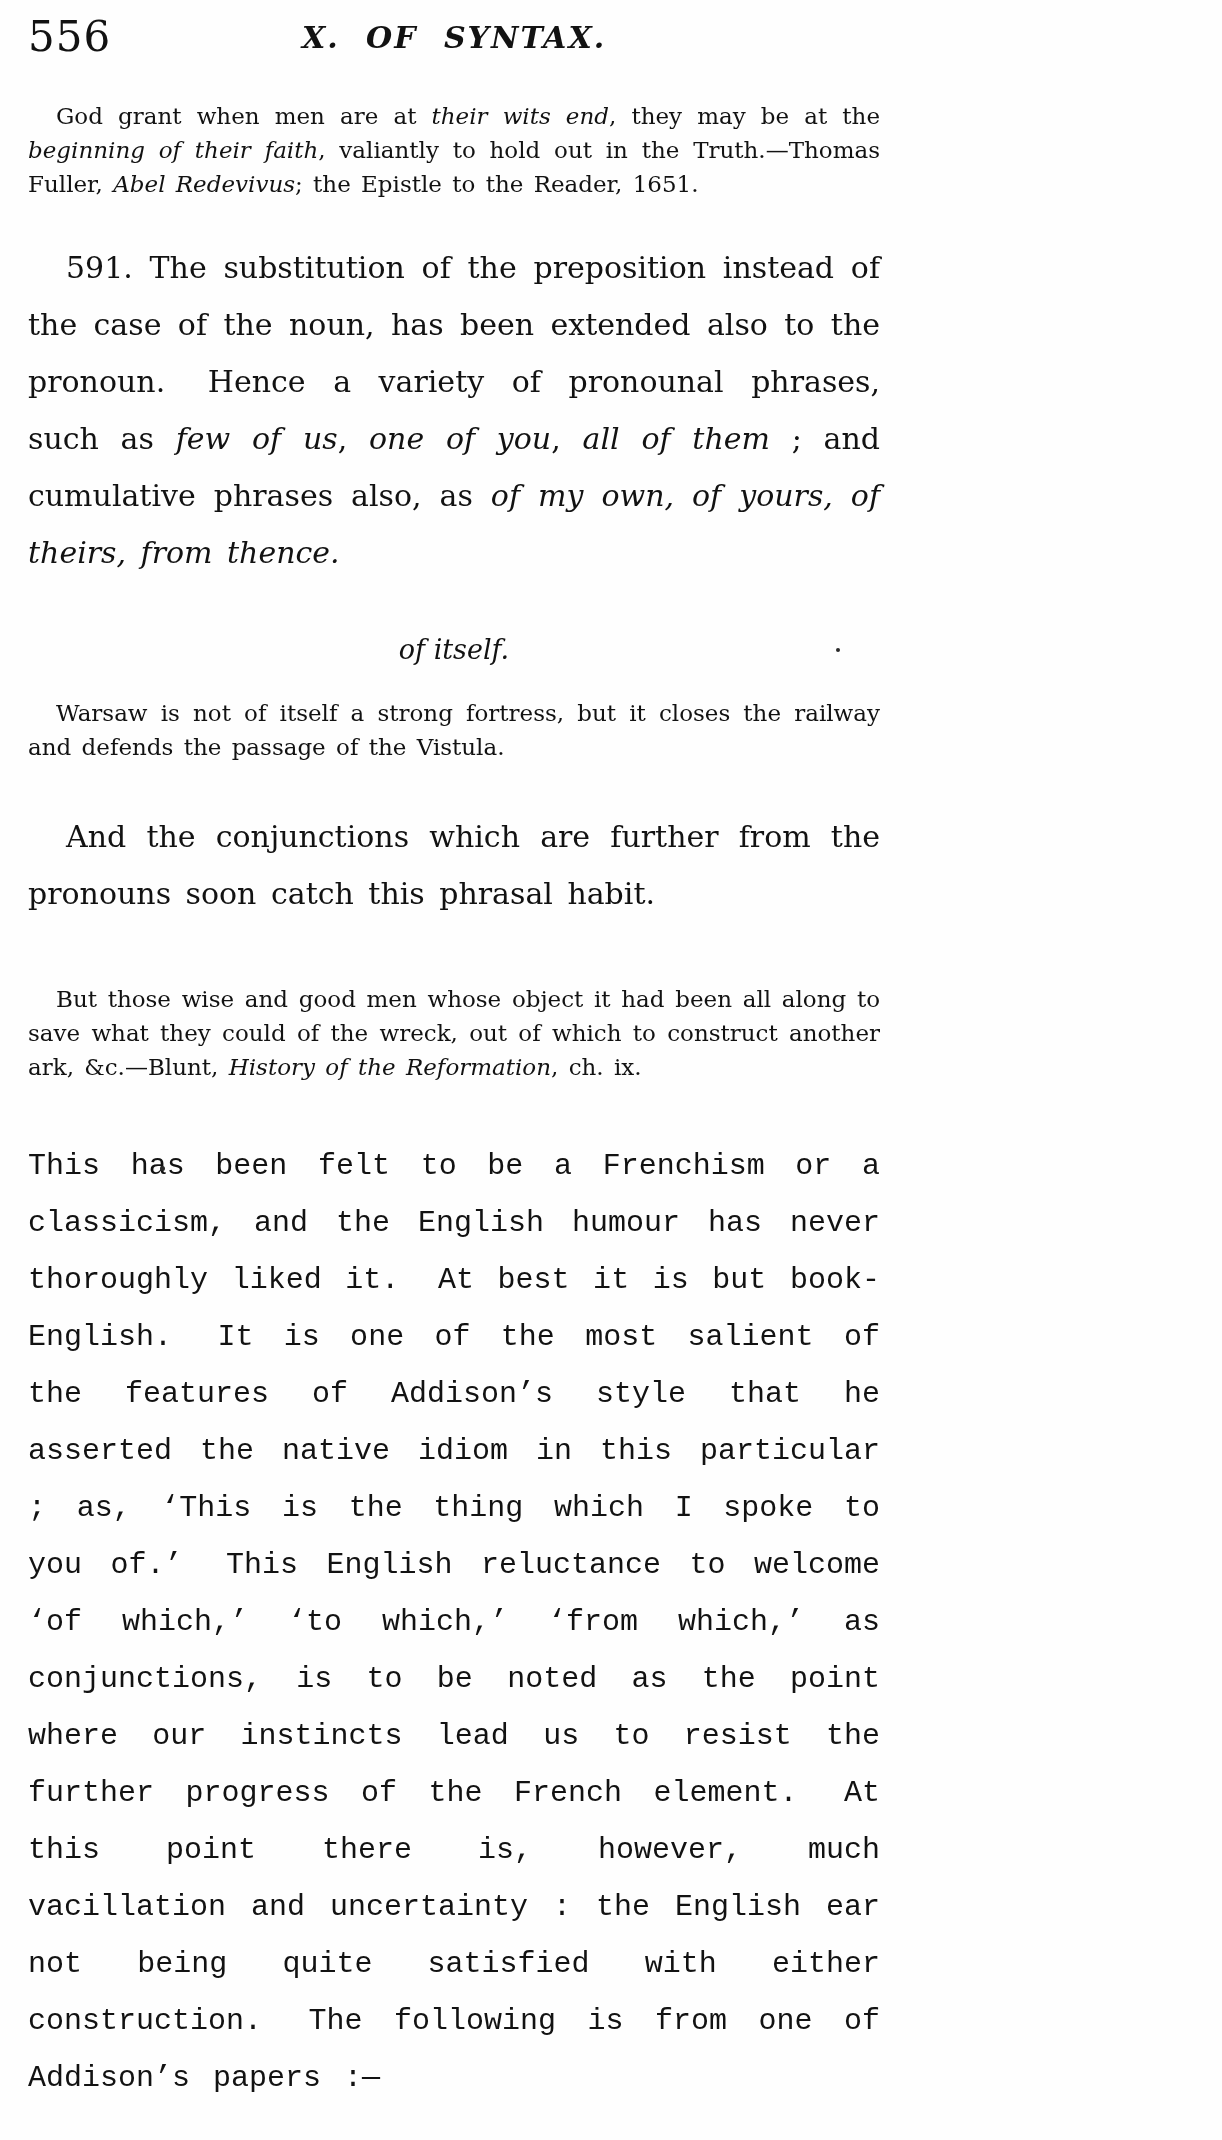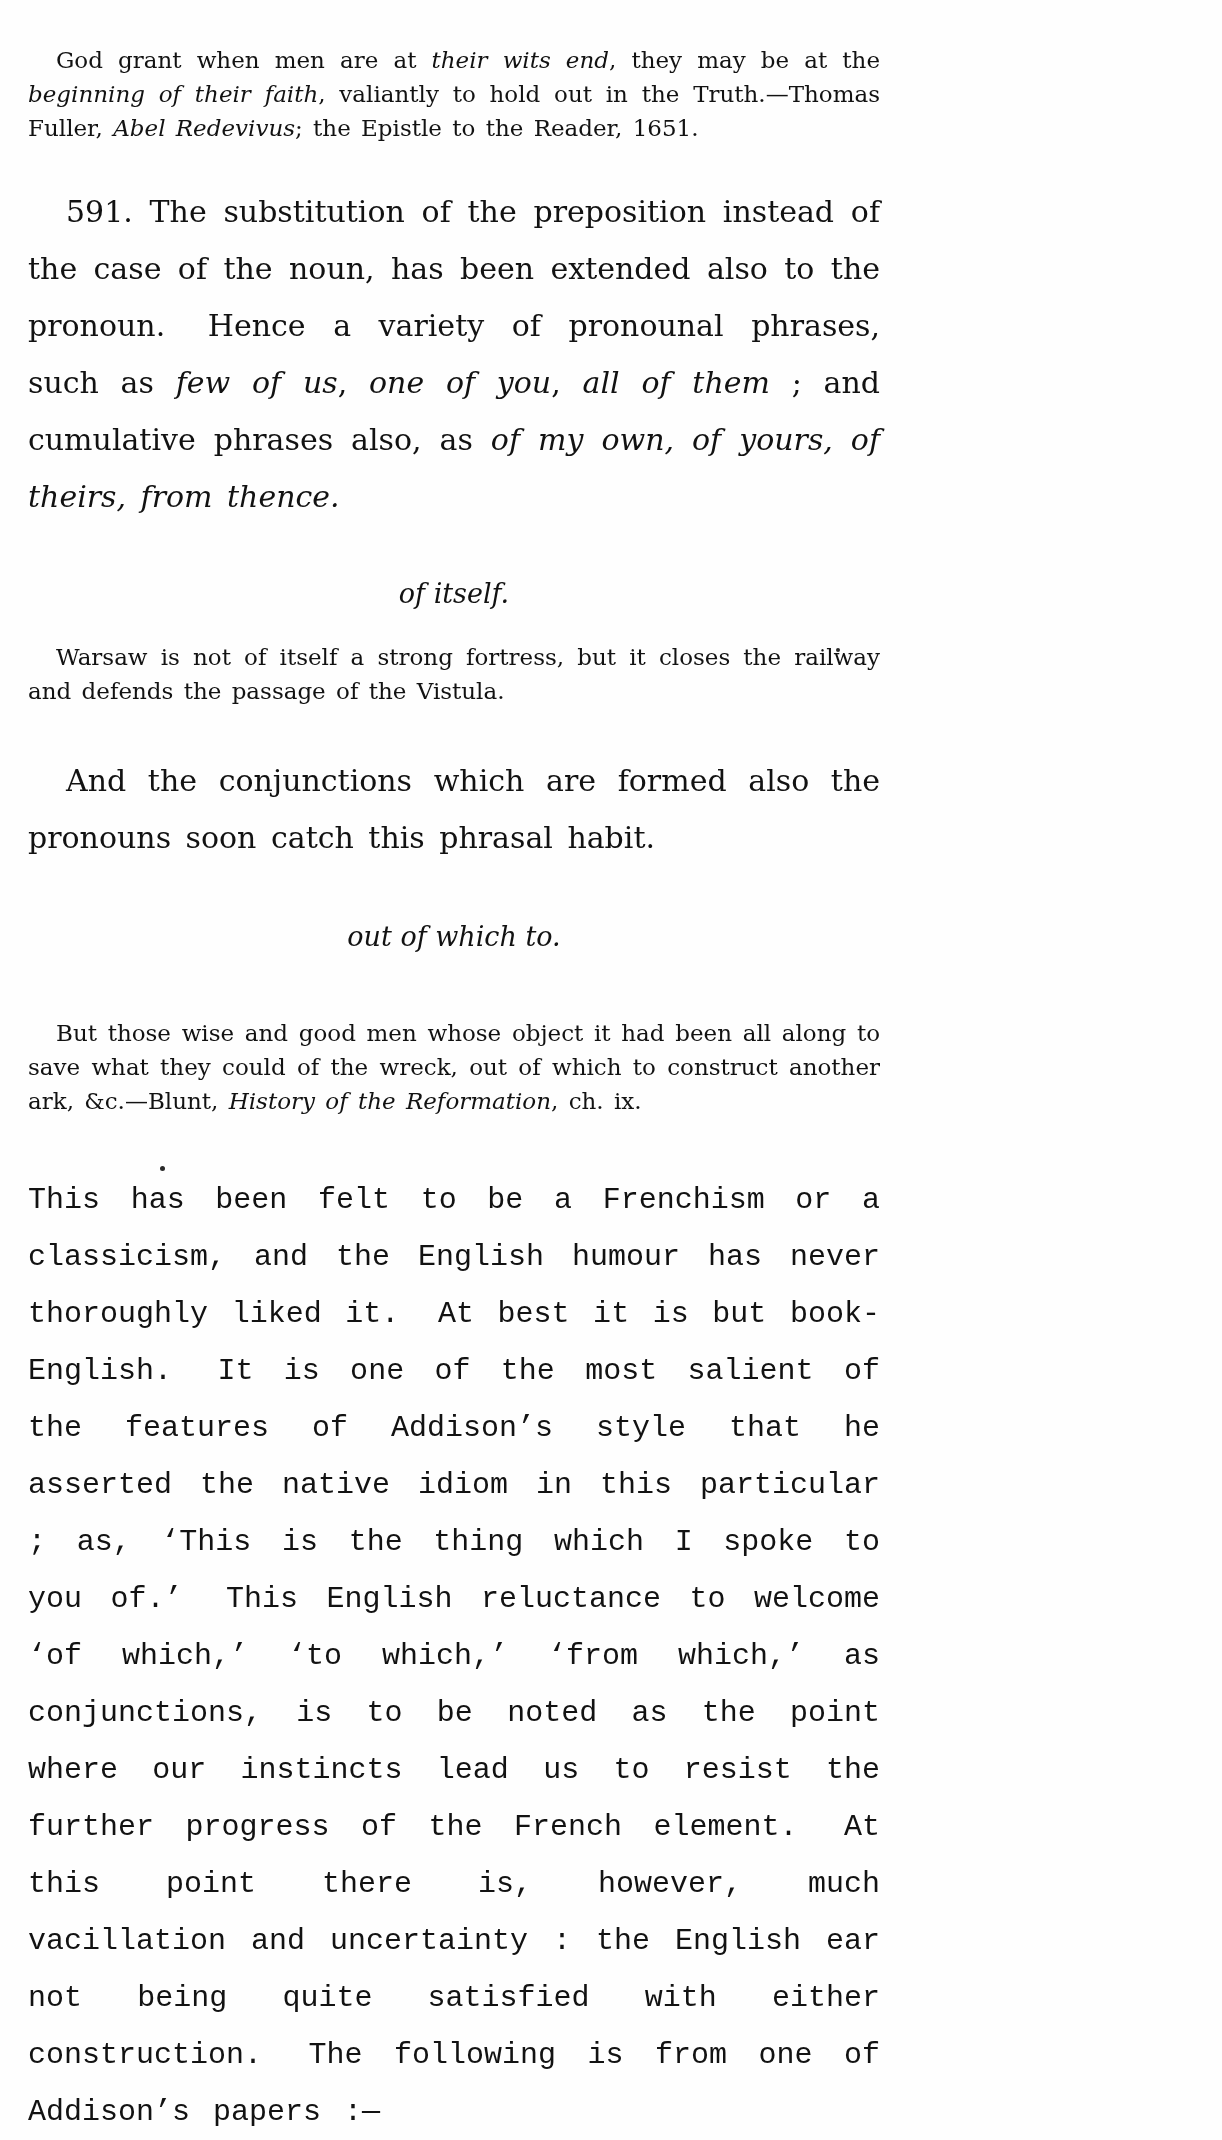--- a/index.html
+++ b/index.html
@@ -93,32 +93,35 @@
   }
   .artifact.a1 { left: 836px; top: 648px; width: 4px; height: 4px; }
   .artifact.a2 { left: 160px; top: 1166px; width: 5px; height: 5px; }
 </style>
 </head>
 <body>
 
 <div class="page">
   <div class="column">
 
+    <div class="header">
+      <span class="page-number">556</span>
+      <span class="running-head">X. OF SYNTAX.</span>
+    </div>
 
     <p class="smallquote m-quote1"><span>God grant when men are at </span><span class="fmt-i">their wits end</span><span>, they may be at the </span><span class="fmt-i">beginning of their faith</span><span>, valiantly to hold out in the Truth.—Thomas Fuller, </span><span class="fmt-i">Abel Redevivus</span><span>; the Epistle to the Reader, 1651.</span></p>
 
     <p class="bigpara m-para591"><span class="fmt-b">591.</span><span> The substitution of the preposition instead of the case of the noun, has been extended also to the pronoun.  Hence a variety of pronounal phrases, such as </span><span class="fmt-i">few of us</span><span>, </span><span class="fmt-i">one of you</span><span>, </span><span class="fmt-i">all of them</span><span> ; and cumulative phrases also, as </span><span class="fmt-i">of my own, of yours, of theirs, from thence.</span></p>
 
     <p class="crosshead m-head1">of itself.</p>
 
     <p class="smallquote m-quote2">Warsaw is not of itself a strong fortress, but it closes the railway and defends the passage of the Vistula.</p>
 
-    <p class="bigpara m-para2">And the conjunctions which are formed also the pronouns soon catch this phrasal habit.</p>
+    <p class="bigpara m-para2">And the conjunctions which are further from the pronouns soon catch this phrasal habit.</p>
 
-    <p class="crosshead m-head2">out of which to.</p>
 
     <p class="smallquote m-quote3"><span>But those wise and good men whose object it had been all along to save what they could of the wreck, out of which to construct another ark, &amp;c.—Blunt, </span><span class="fmt-i">History of the Reformation</span><span>, ch. ix.</span></p>
 
     <p class="bigpara m-para3">This has been felt to be a Frenchism or a classicism, and the English humour has never thoroughly liked it.  At best it is but book-English.  It is one of the most salient of the features of Addison’s style that he asserted the native idiom in this particular ; as, ‘This is the thing which I spoke to you of.’  This English reluctance to welcome ‘of which,’ ‘to which,’ ‘from which,’ as conjunctions, is to be noted as the point where our instincts lead us to resist the further progress of the French element.  At this point there is, however, much vacillation and uncertainty : the English ear not being quite satisfied with either construction.  The following is from one of Addison’s papers :—</p>
 
     <p class="smallquote m-quote4"><span>This Morning I received from him the following Letter, which, after having rectified some little Orthographical Mistakes, I shall make a Present </span></p>
 
   </div>
 
   <span class="artifact a1"></span>

